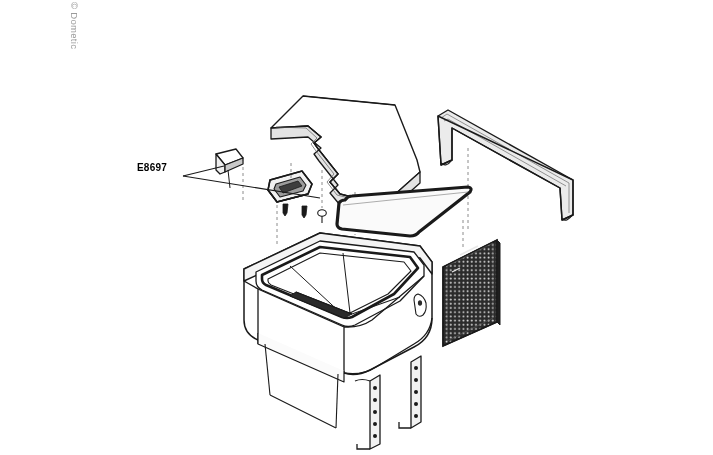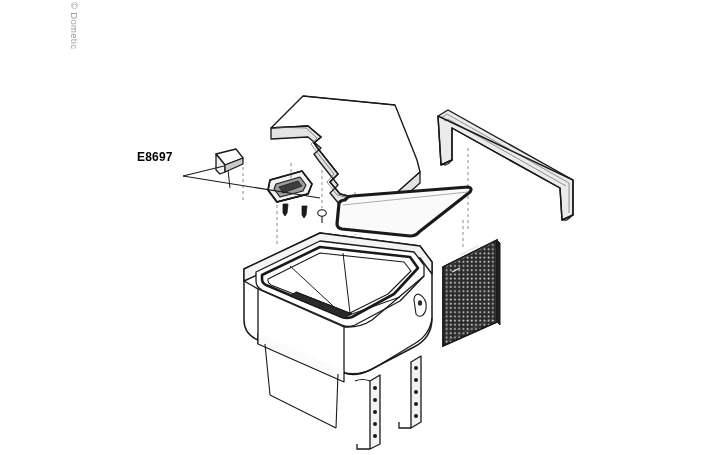--- a/index.html
+++ b/index.html
@@ -36,23 +36,23 @@
     font-family: "Liberation Sans", sans-serif;
     font-size: 9.5px;
     letter-spacing: 0.3px;
     color: #9a9a9a;
     white-space: nowrap;
     line-height: 20px;
   }
   .part-label {
     position: absolute;
     left: 137px;
-    top: 150px;
+    top: 162px;
     font-family: "Liberation Sans", sans-serif;
-    font-size: 12px;
+    font-size: 10px;
     font-weight: bold;
     color: #000000;
     white-space: nowrap;
     letter-spacing: 0.2px;
   }
 </style>
 </head>
 <body>
 
 <div id="page">

